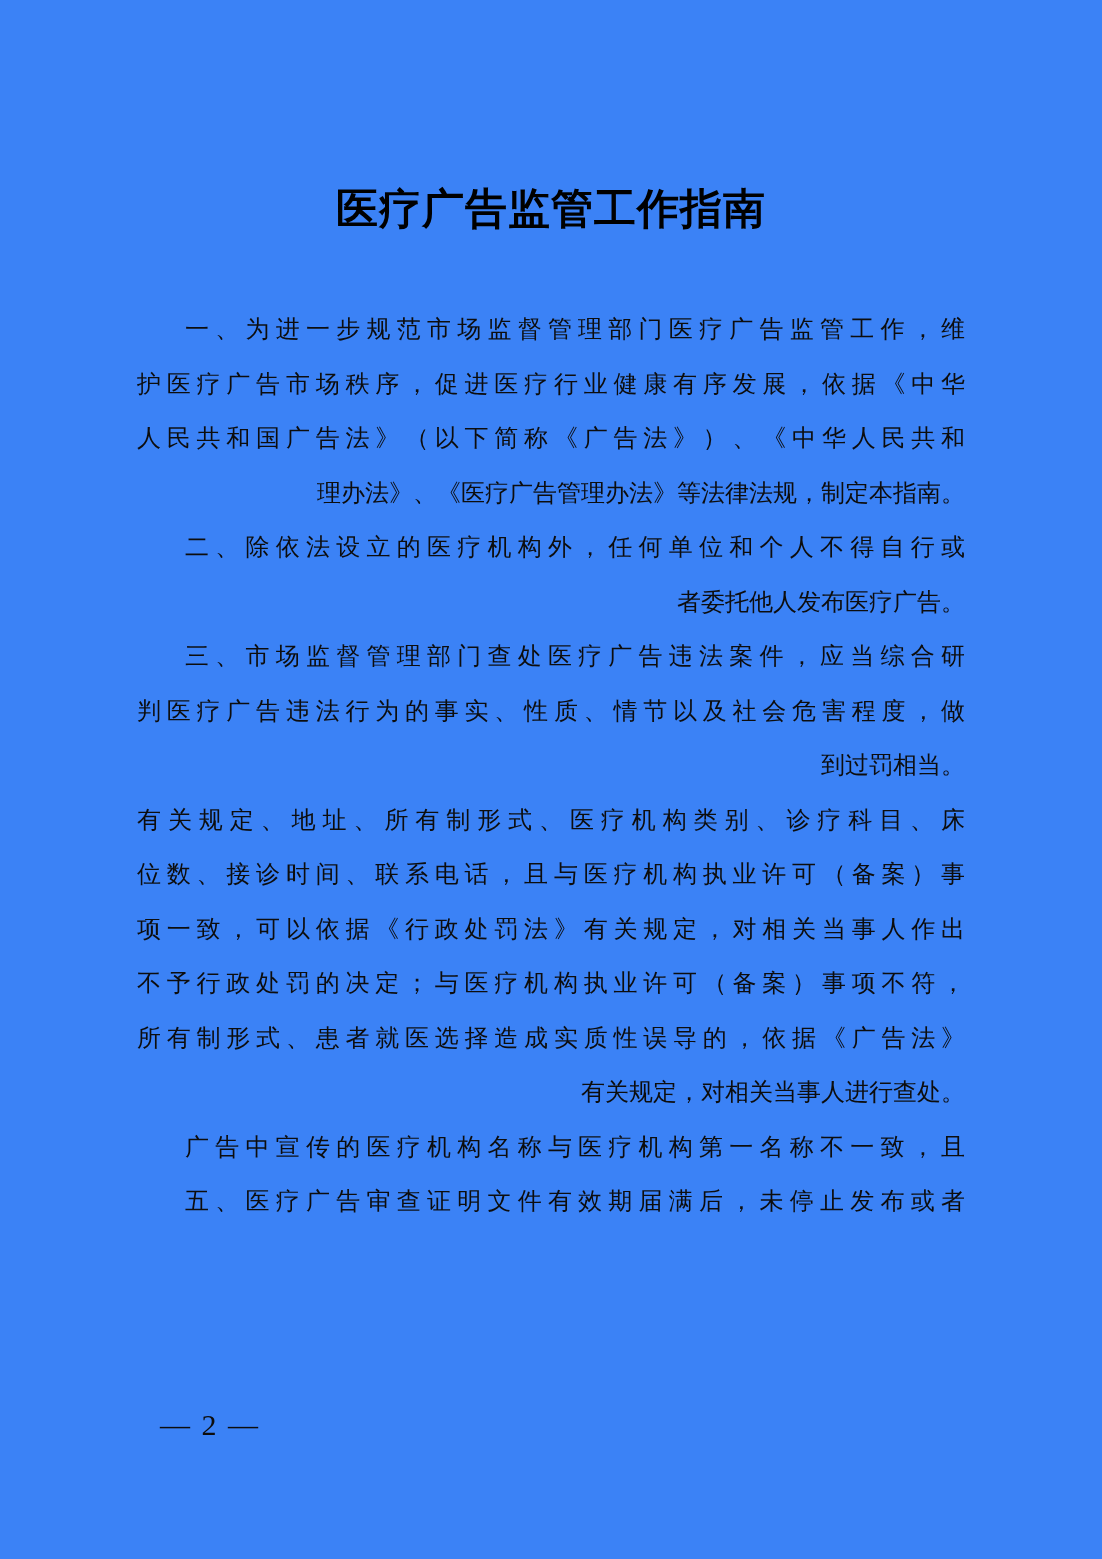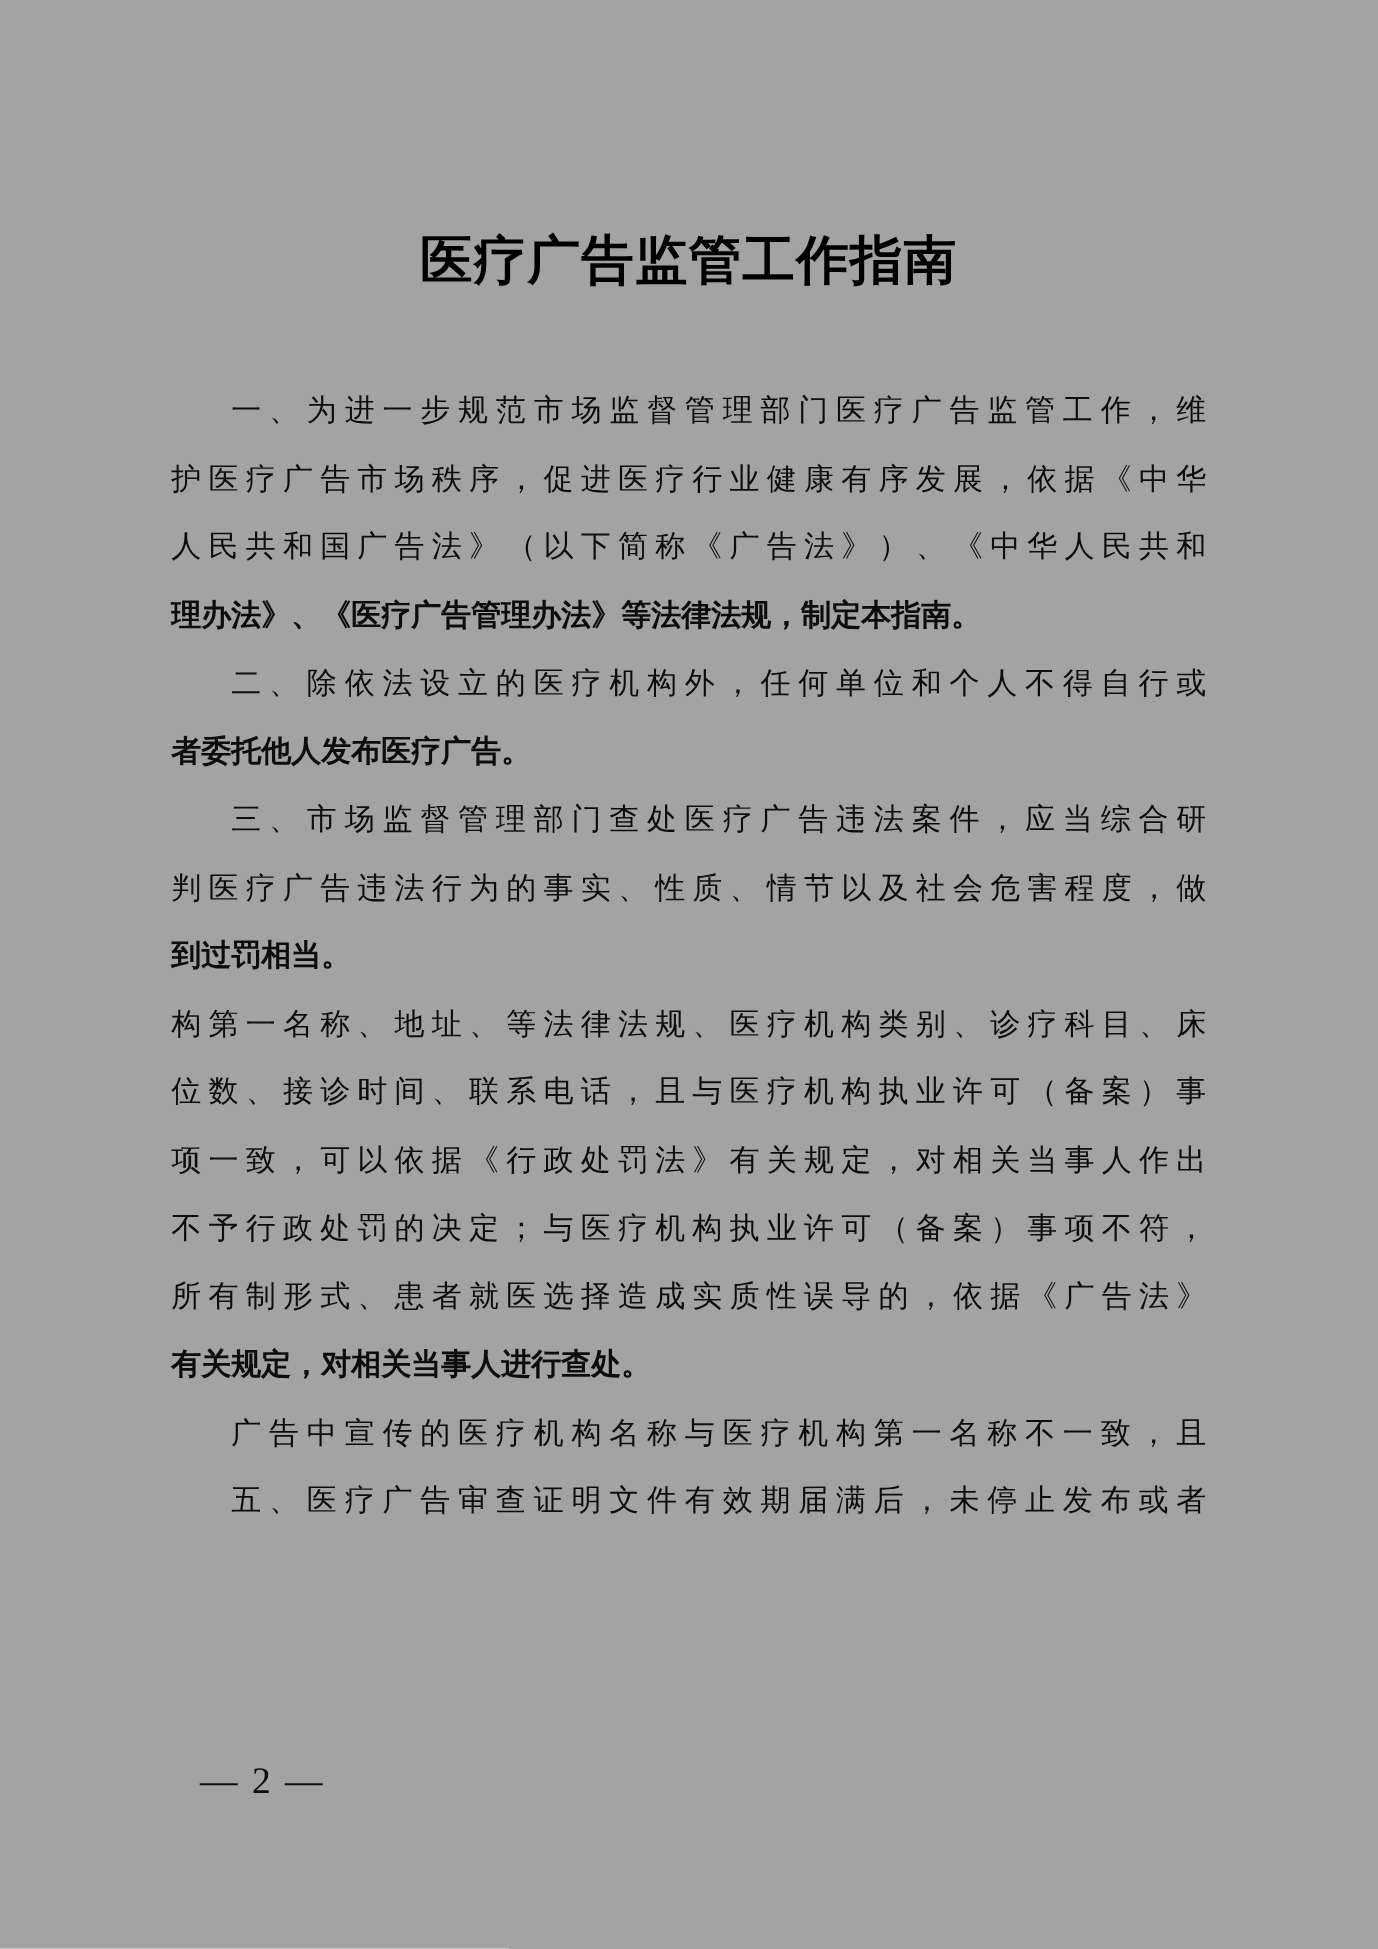--- a/index.html
+++ b/index.html
@@ -4,21 +4,21 @@
 <style>
   html, body {
     margin: 0;
     padding: 0;
     background: #ffffff;
   }
   .page {
     position: relative;
     width: 1102px;
     height: 1559px;
-    background: #a3a3a3;
+    background: #3b82f6;
     color: #0d0d0d;
     font-family: "Liberation Serif", "DejaVu Serif", serif;
     overflow: hidden;
   }
   .doc-title {
     position: absolute;
     top: 183px;
     left: 0;
     width: 100%;
     text-align: center;
@@ -44,22 +44,21 @@
     font-size: 24px;
     color: #0d0d0d;
     white-space: nowrap;
   }
   .line.full {
     text-align: justify;
     text-align-last: justify;
     white-space: normal;
   }
   .line.last {
-    text-align: left;
-    font-weight: bold;
+    text-align: right;
   }
   .line.first {
     text-indent: 2em;
   }
   .page-number {
     position: absolute;
     top: 1405px;
     left: 160px;
     font-size: 30px;
     line-height: 40px;
@@ -83,21 +82,21 @@
       <div class="paragraph">
         <div class="line first full">二、除依法设立的医疗机构外，任何单位和个人不得自行或</div>
         <div class="line last">者委托他人发布医疗广告。</div>
       </div>
       <div class="paragraph">
         <div class="line first full">三、市场监督管理部门查处医疗广告违法案件，应当综合研</div>
         <div class="line full">判医疗广告违法行为的事实、性质、情节以及社会危害程度，做</div>
         <div class="line last">到过罚相当。</div>
       </div>
       <div class="paragraph">
-        <div class="line full">构第一名称、地址、等法律法规、医疗机构类别、诊疗科目、床</div>
+        <div class="line full">有关规定、地址、所有制形式、医疗机构类别、诊疗科目、床</div>
         <div class="line full">位数、接诊时间、联系电话，且与医疗机构执业许可（备案）事</div>
         <div class="line full">项一致，可以依据《行政处罚法》有关规定，对相关当事人作出</div>
         <div class="line full">不予行政处罚的决定；与医疗机构执业许可（备案）事项不符，</div>
         <div class="line full">所有制形式、患者就医选择造成实质性误导的，依据《广告法》</div>
         <div class="line last">有关规定，对相关当事人进行查处。</div>
       </div>
       <div class="paragraph">
         <div class="line first full">广告中宣传的医疗机构名称与医疗机构第一名称不一致，且</div>
       </div>
       <div class="paragraph">

